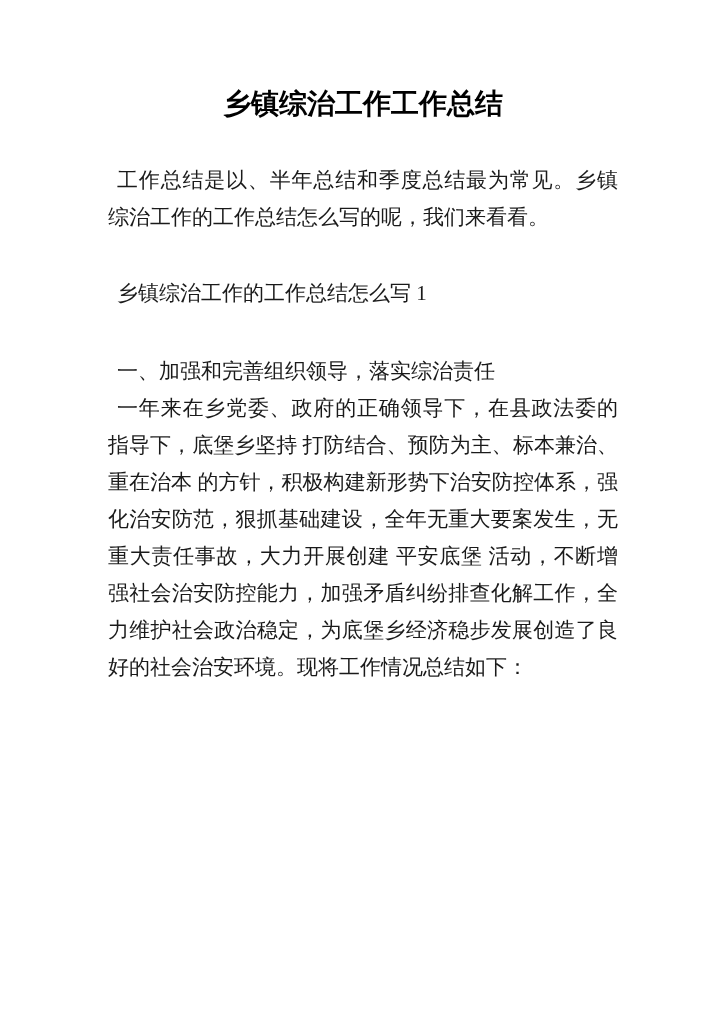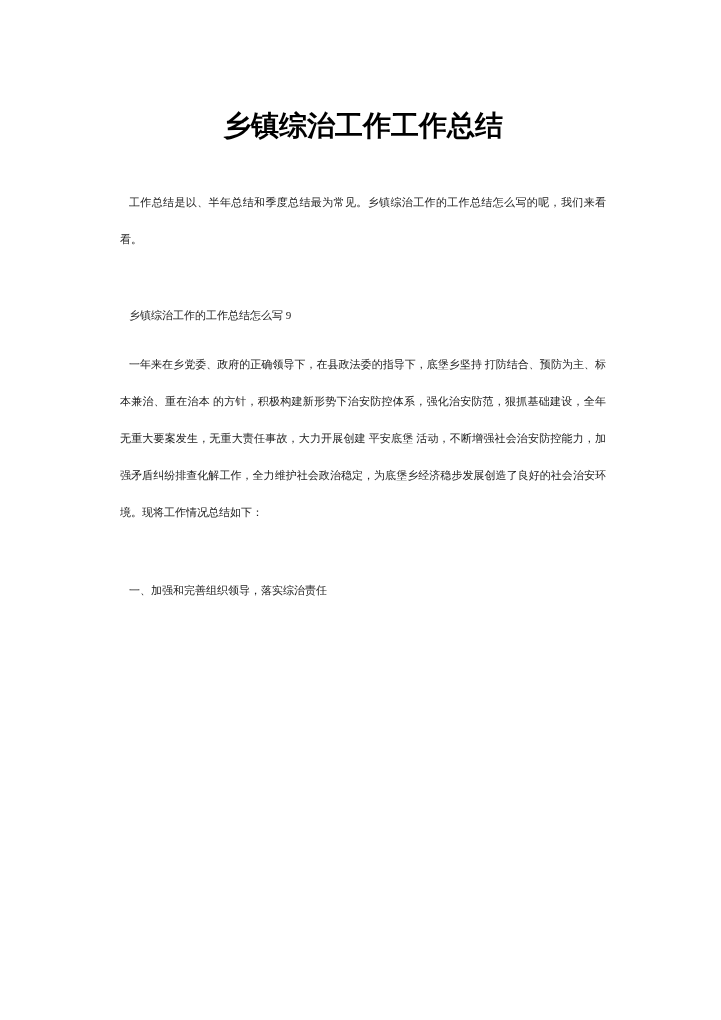--- a/index.html
+++ b/index.html
@@ -13,50 +13,50 @@
     height: 1020px;
     margin: 0;
     background: #ffffff;
     box-sizing: border-box;
     padding: 0 103px 0 108px;
     overflow: hidden;
     font-family: "Liberation Serif", "DejaVu Serif", serif;
     color: #1a1a1a;
   }
   .doc-title {
-    margin: 106px 0 0 0;
+    margin: 84px 0 0 0;
     font-size: 28px;
     line-height: 40px;
     font-weight: bold;
     text-align: center;
     letter-spacing: 0px;
     color: #000000;
   }
   .para {
-    margin: 12px;
-    font-size: 11px;
+    margin: 0;
+    font-size: 21px;
     line-height: 37px;
     text-align: justify;
     text-indent: 9px;
     word-break: break-all;
     font-weight: normal;
   }
   .intro        { margin-top: 38px; }
   .subhead      { margin-top: 39px; }
   .body1        { margin-top: 0; }
   .section-head { margin-top: 41px; text-align: left; }
   .body2        { margin-top: 40px; }
 </style>
 </head>
 <body>
 
 <div class="page">
   <h1 class="doc-title">乡镇综治工作工作总结</h1>
 
   <p class="para intro">工作总结是以、半年总结和季度总结最为常见。乡镇综治工作的工作总结怎么写的呢，我们来看看。</p>
 
-  <p class="para subhead">乡镇综治工作的工作总结怎么写 9</p>
+  <p class="para subhead">乡镇综治工作的工作总结怎么写 1</p>
+
+  <p class="para section-head">一、加强和完善组织领导，落实综治责任</p>
 
   <p class="para body1">一年来在乡党委、政府的正确领导下，在县政法委的指导下，底堡乡坚持 打防结合、预防为主、标本兼治、重在治本 的方针，积极构建新形势下治安防控体系，强化治安防范，狠抓基础建设，全年无重大要案发生，无重大责任事故，大力开展创建 平安底堡 活动，不断增强社会治安防控能力，加强矛盾纠纷排查化解工作，全力维护社会政治稳定，为底堡乡经济稳步发展创造了良好的社会治安环境。现将工作情况总结如下：</p>
-
-  <p class="para section-head">一、加强和完善组织领导，落实综治责任</p>
 
 </div>
 
 </body></html>

